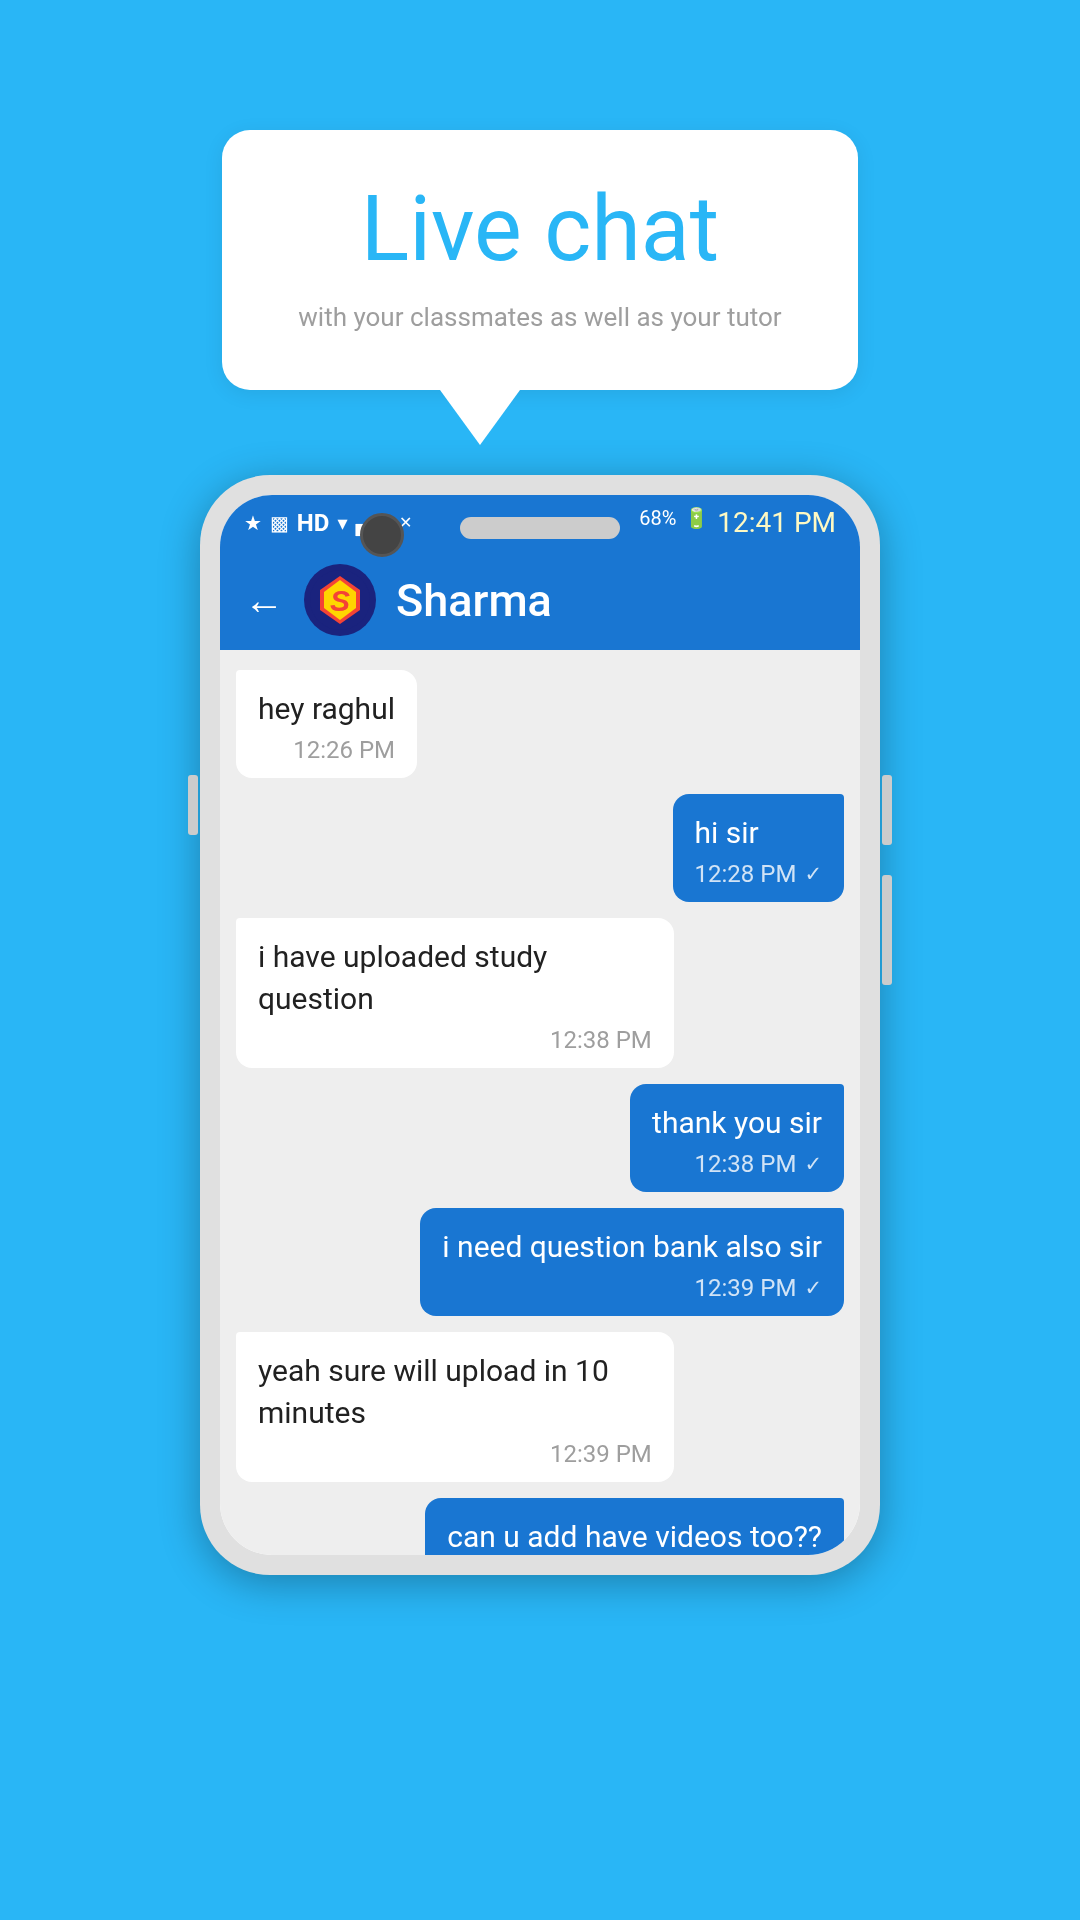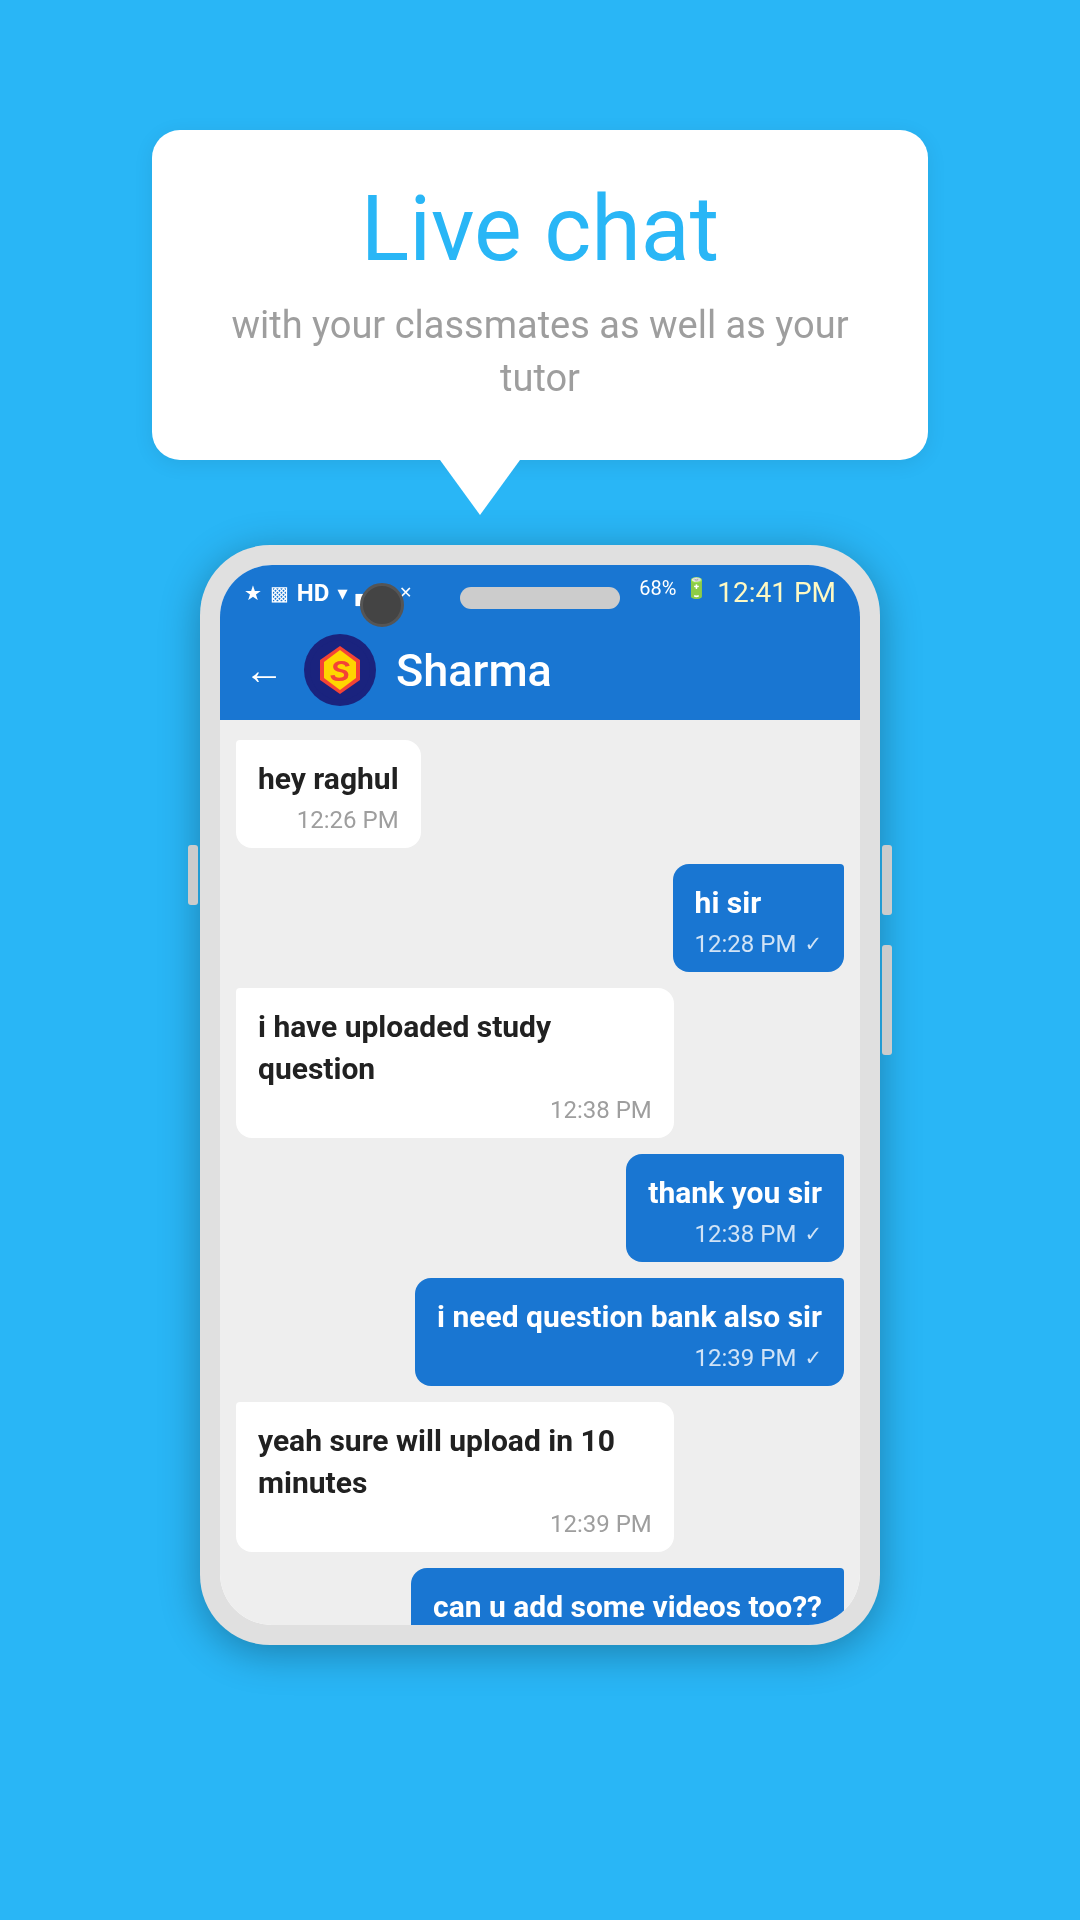--- a/index.html
+++ b/index.html
@@ -12,41 +12,41 @@
       overflow: hidden;
       display: flex;
       flex-direction: column;
       align-items: center;
     }
 
     
     .speech-bubble-wrapper {
       margin-top: 130px;
       position: relative;
-      width: 776px;
+      width: 636px;
     }
 
     .speech-bubble {
       background: white;
       border-radius: 28px;
       padding: 50px 60px 55px 60px;
       text-align: center;
       box-shadow: 0 4px 20px rgba(0,0,0,0.08);
     }
 
     .speech-bubble-title {
       font-size: 90px;
       font-weight: 400;
       color: #29b6f6;
       line-height: 1.1;
       margin-bottom: 20px;
     }
 
     .speech-bubble-subtitle {
-      font-size: 38px;
+      font-size: 26px;
       color: #9e9e9e;
       font-weight: 400;
       line-height: 1.4;
     }
 
     
     .speech-bubble-arrow {
       width: 0;
       height: 0;
       border-left: 40px solid transparent;
@@ -262,21 +262,20 @@
 
     .bubble.sent {
       background: #1976d2;
       border-radius: 16px 4px 16px 16px;
     }
 
     .bubble-text {
       font-size: 30px;
       line-height: 1.4;
       color: #212121;
-      font-weight: bold;
     }
 
     .bubble.sent .bubble-text {
       color: white;
     }
 
     .bubble-meta {
       display: flex;
       align-items: center;
       justify-content: flex-end;
@@ -407,21 +406,21 @@
           <div class="bubble received">
             <div class="bubble-text">yeah sure will upload in 10 minutes</div>
             <div class="bubble-meta">
               <span class="bubble-time">12:39 PM</span>
             </div>
           </div>
         </div>
 
         <div class="message-row sent">
           <div class="bubble sent">
-            <div class="bubble-text">can u add some videos too??</div>
+            <div class="bubble-text">can u add have videos too??</div>
             <div class="bubble-meta">
               <span class="bubble-time">12:39 PM</span>
               <span class="checkmark">✓</span>
             </div>
           </div>
         </div>
 
       </div>
 
     </div>

